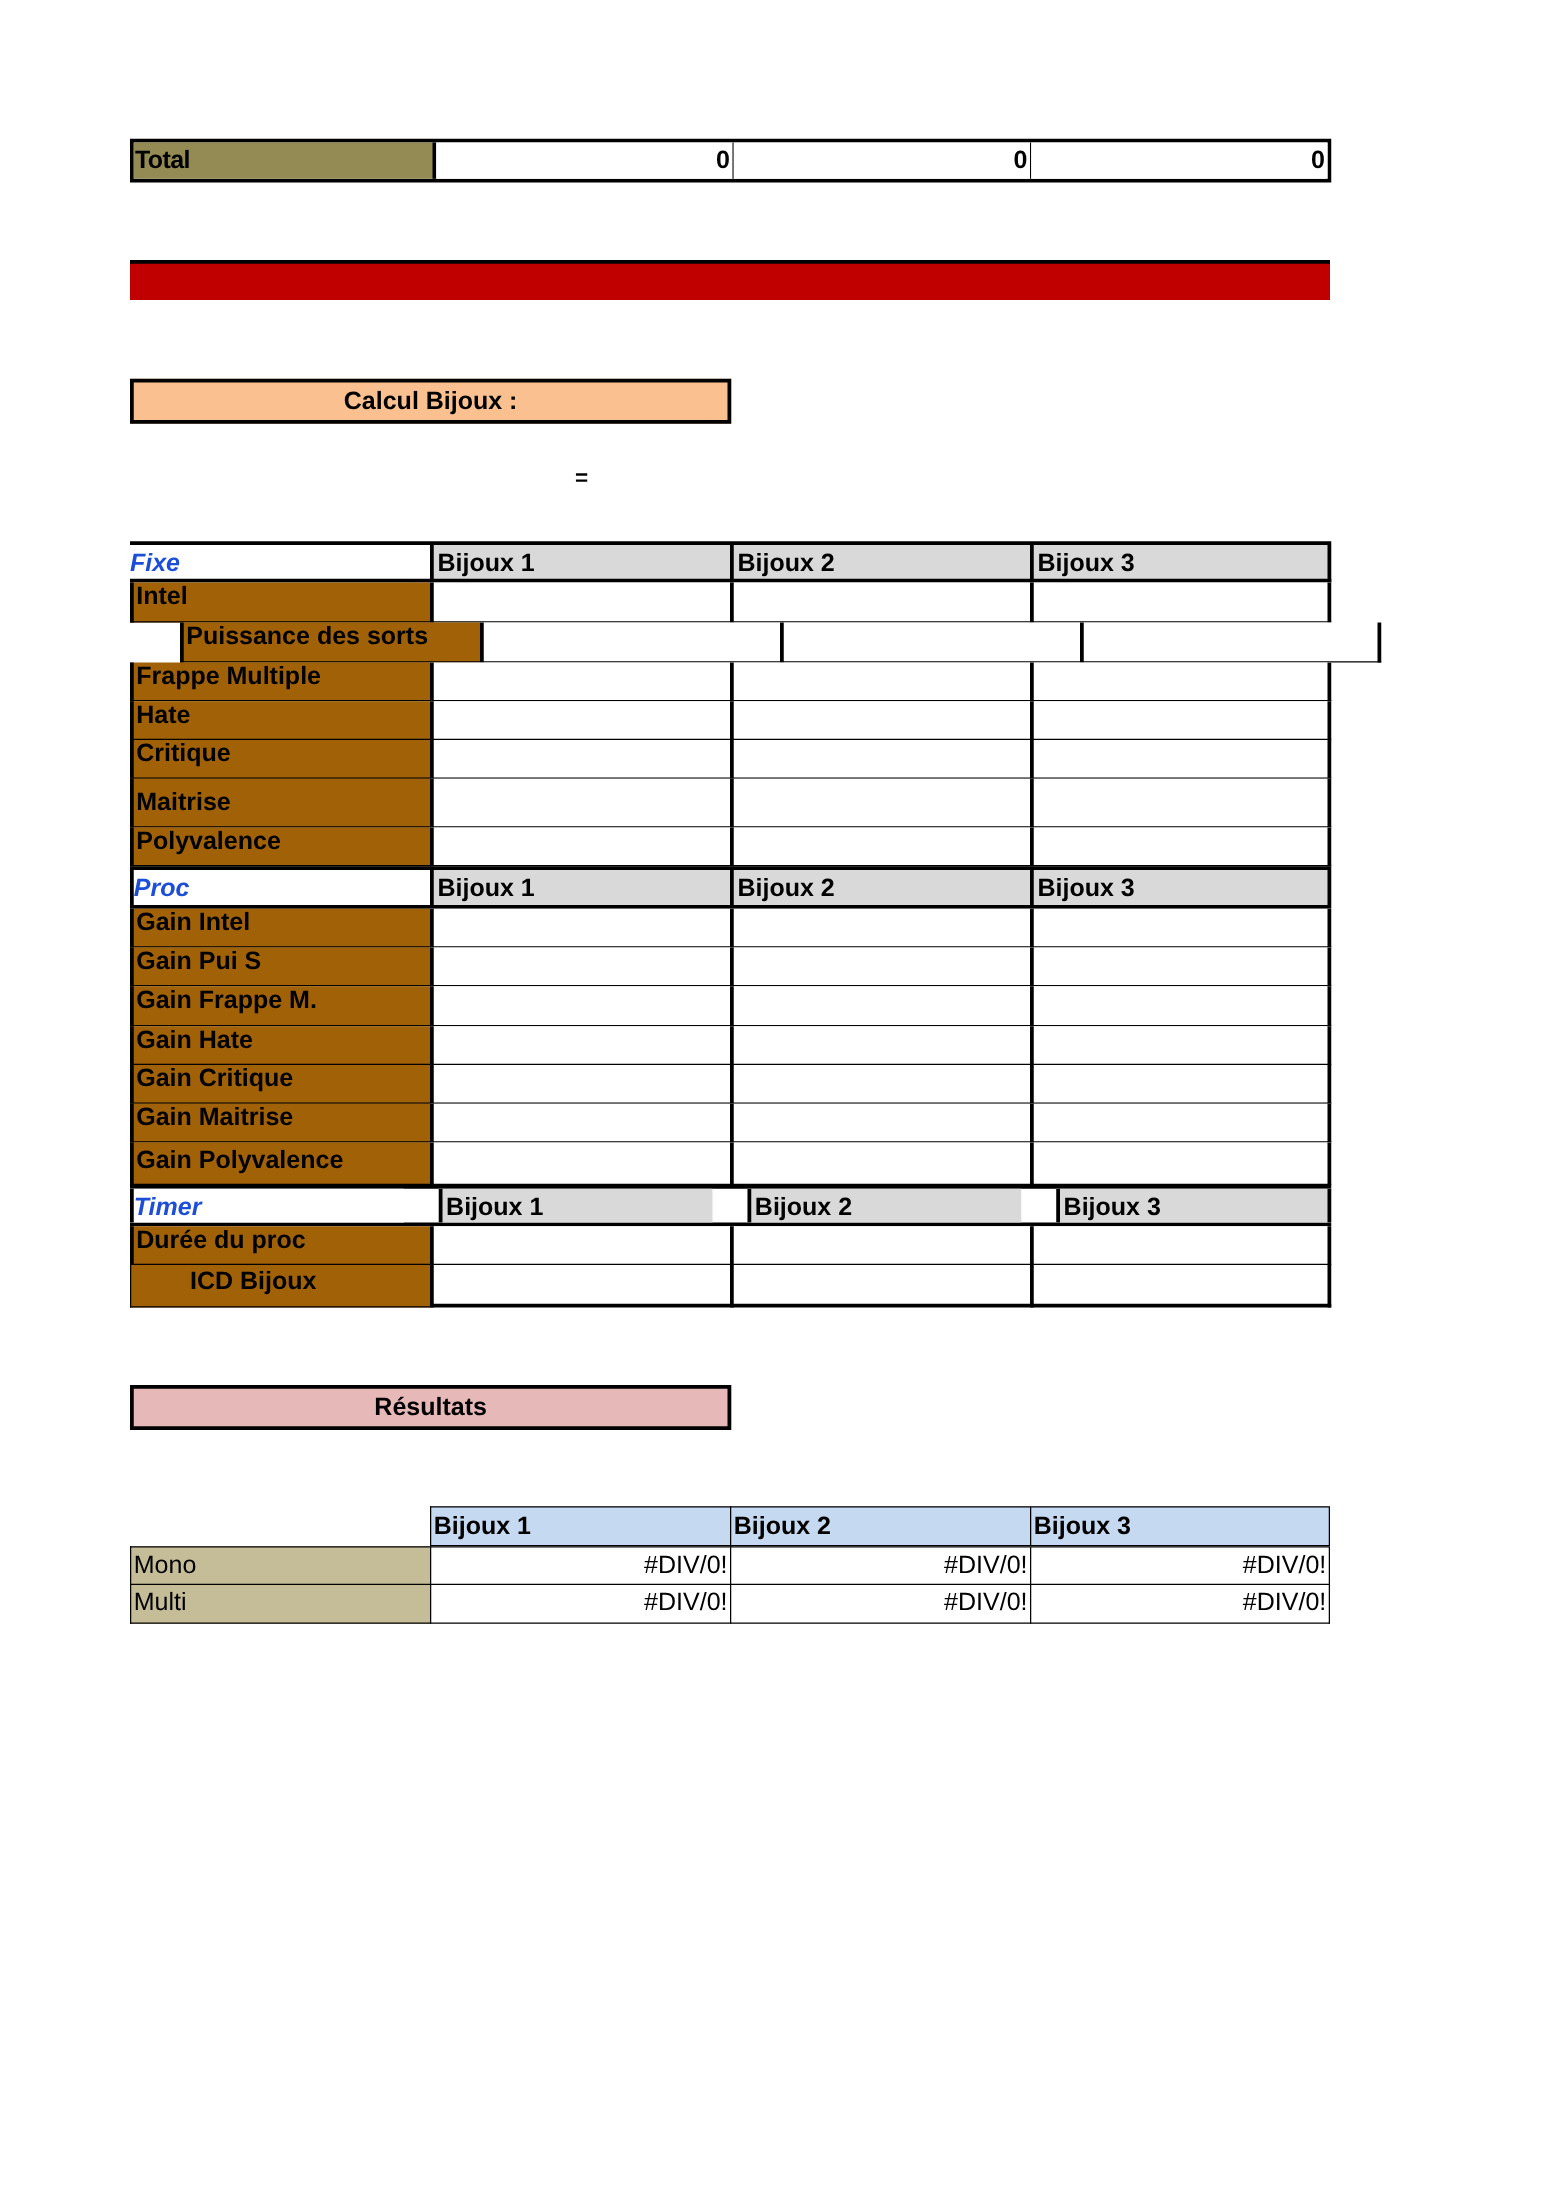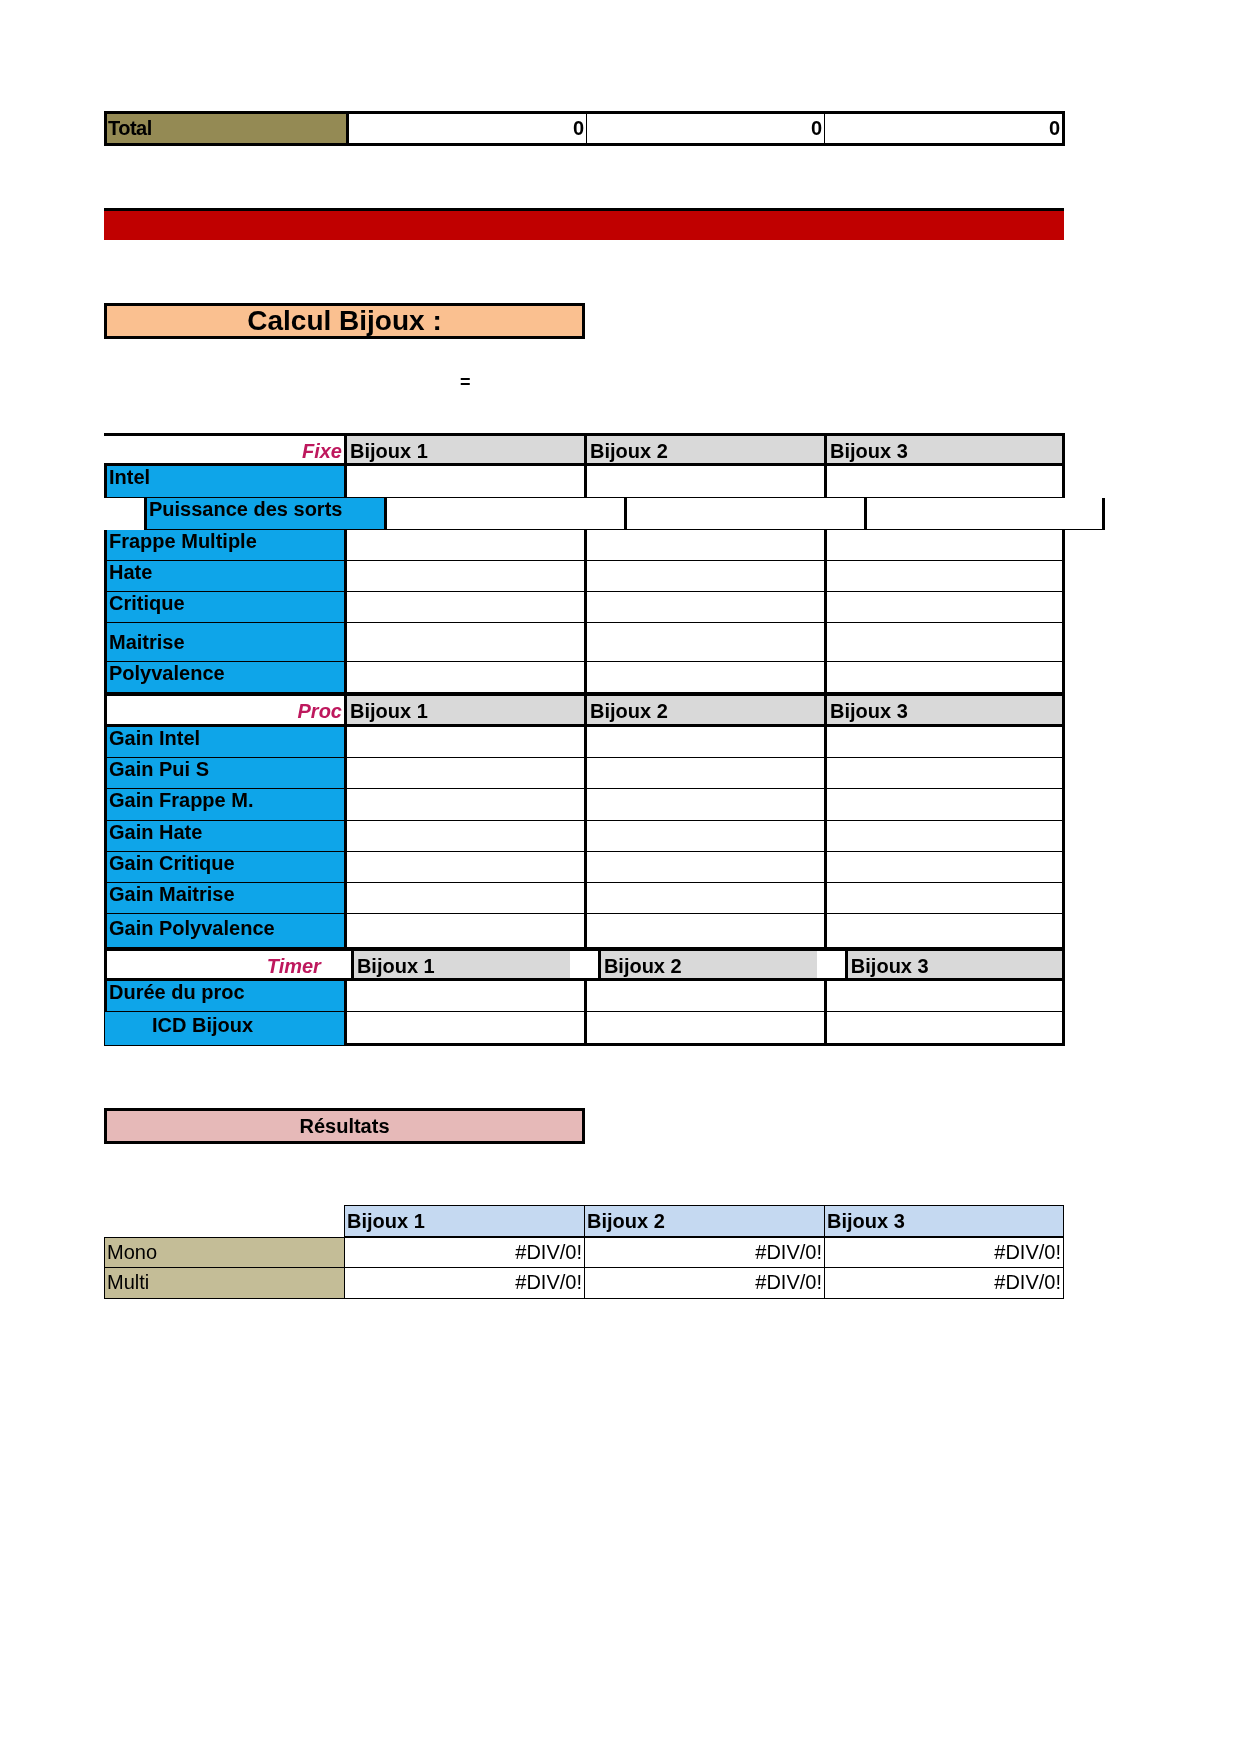--- a/index.html
+++ b/index.html
@@ -8,41 +8,41 @@
   .abs { position:absolute; box-sizing:border-box; }
 
   
   .total-row { left:104px; top:111px; width:961px; height:35px; border:3px solid #000; display:flex; }
   .total-label { width:238px; background:#948A54; border-right:3px solid #000; font-weight:bold; font-size:20px; line-height:29px; padding-left:1px; letter-spacing:-0.5px; }
   .total-val { flex:1; background:#fff; text-align:right; font-weight:bold; font-size:20px; line-height:29px; padding-right:2px; border-right:1px solid #000; }
   .total-val:last-child { border-right:none; }
 
   .red-bar { left:104px; top:208px; width:960px; height:32px; background:#C00000; border-top:3px solid #000; }
 
-  .section-box { left:104px; width:481px; height:36px; border:3px solid #000; text-align:center; font-weight:bold; font-size:28px; line-height:30px; }
+  .section-box { left:104px; width:481px; height:36px; border:3px solid #000; text-align:center; font-weight:bold; font-size:20px; line-height:30px; }
   .calcul { top:303px; background:#FAC090; }
   .resultats { top:1108px; background:#E6B9B8; font-size:20px; }
 
   .equals { left:460px; top:372px; font-size:18px; font-weight:bold; }
 
   
   .grid { position:absolute; left:104px; width:961px; }
   .row { position:absolute; left:0; width:961px; display:flex; box-sizing:border-box; }
   .cell { box-sizing:border-box; height:100%; font-size:20px; white-space:nowrap; overflow:hidden; }
   .c-label { width:240px; }
   .c-val { width:240px; }
   .c-val.last { width:241px; }
 
-  .hdr .c-label { text-align:right; color:#be185d; font-style:italic; font-weight:bold; padding-right:2px; line-height:30px; }
+  .hdr .c-label { color:#1d4ed8; font-style:italic; font-weight:bold; padding-right:2px; line-height:30px; }
   .hdr .c-val { background:#D9D9D9; font-weight:bold; line-height:30px; padding-left:3px; border-left:3px solid #000; }
   .hdr .c-val.last { border-right:3px solid #000; }
   .hdr.first .c-label { background:transparent; }
   .hdr.boxed .c-label { background:#fff; border-left:3px solid #000; }
 
-  .data .c-label { background:#0ea5e9; font-weight:bold; padding-left:2px; border-left:3px solid #000; border-bottom:1px solid #000; }
+  .data .c-label { background:#a16207; font-weight:bold; padding-left:2px; border-left:3px solid #000; border-bottom:1px solid #000; }
   .data .c-val { background:#fff; border-left:3px solid #000; border-bottom:1px solid #000; }
   .data .c-val.last { border-right:3px solid #000; }
 
   
   .res-row { position:absolute; left:104px; width:960px; display:flex; box-sizing:border-box; }
   .r-label { width:240px; box-sizing:border-box; font-size:20px; padding-left:2px; }
   .r-val { width:240px; box-sizing:border-box; font-size:20px; }
   .res-hdr .r-val { background:#C5D9F1; font-weight:bold; padding-left:2px; border:1px solid #000; border-right:none; }
   .res-hdr .r-val.last { border-right:1px solid #000; }
   .res-data .r-label { background:#C4BD97; border:1px solid #000; border-top:none; border-right:none; }

